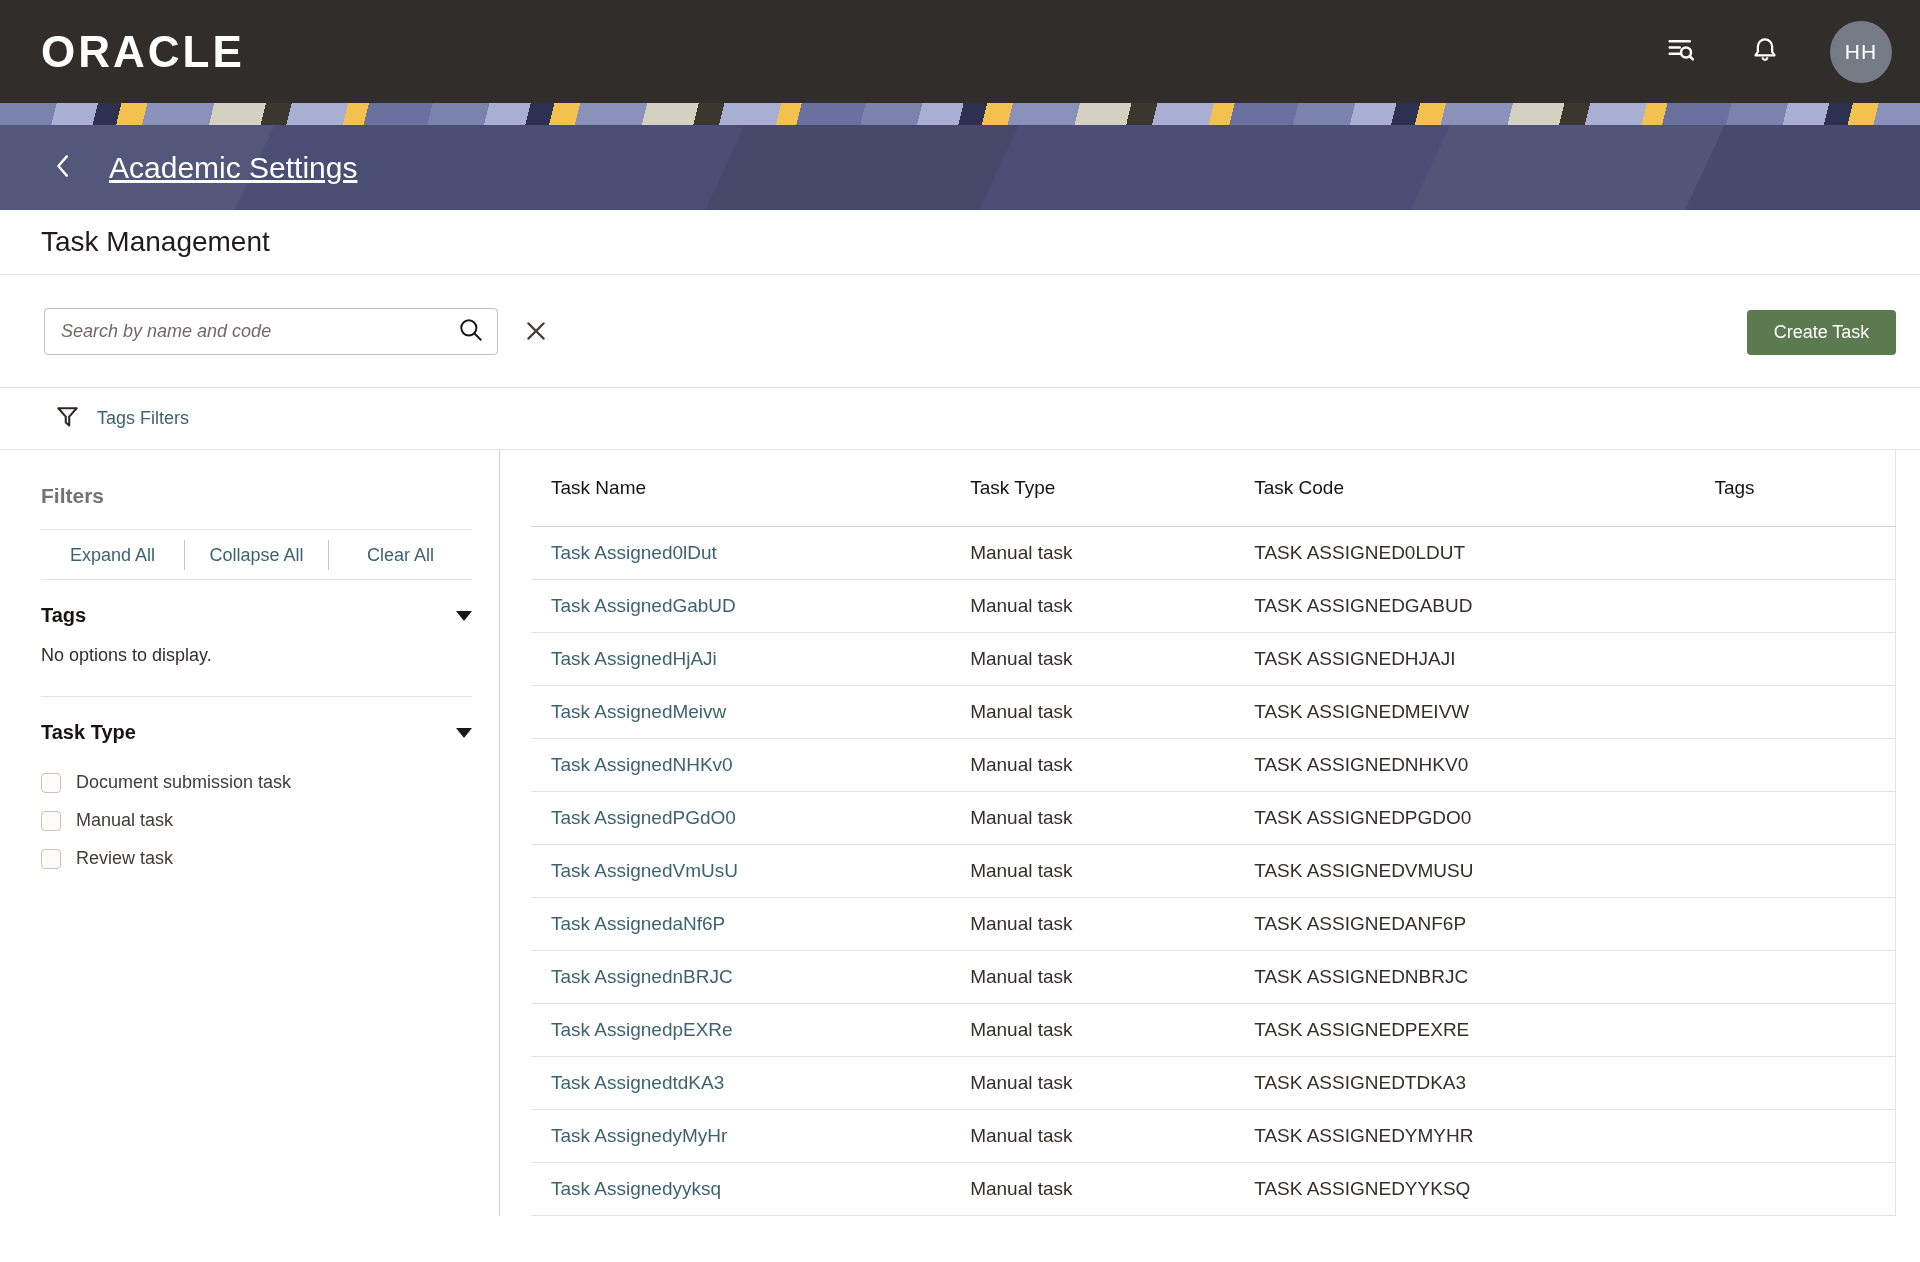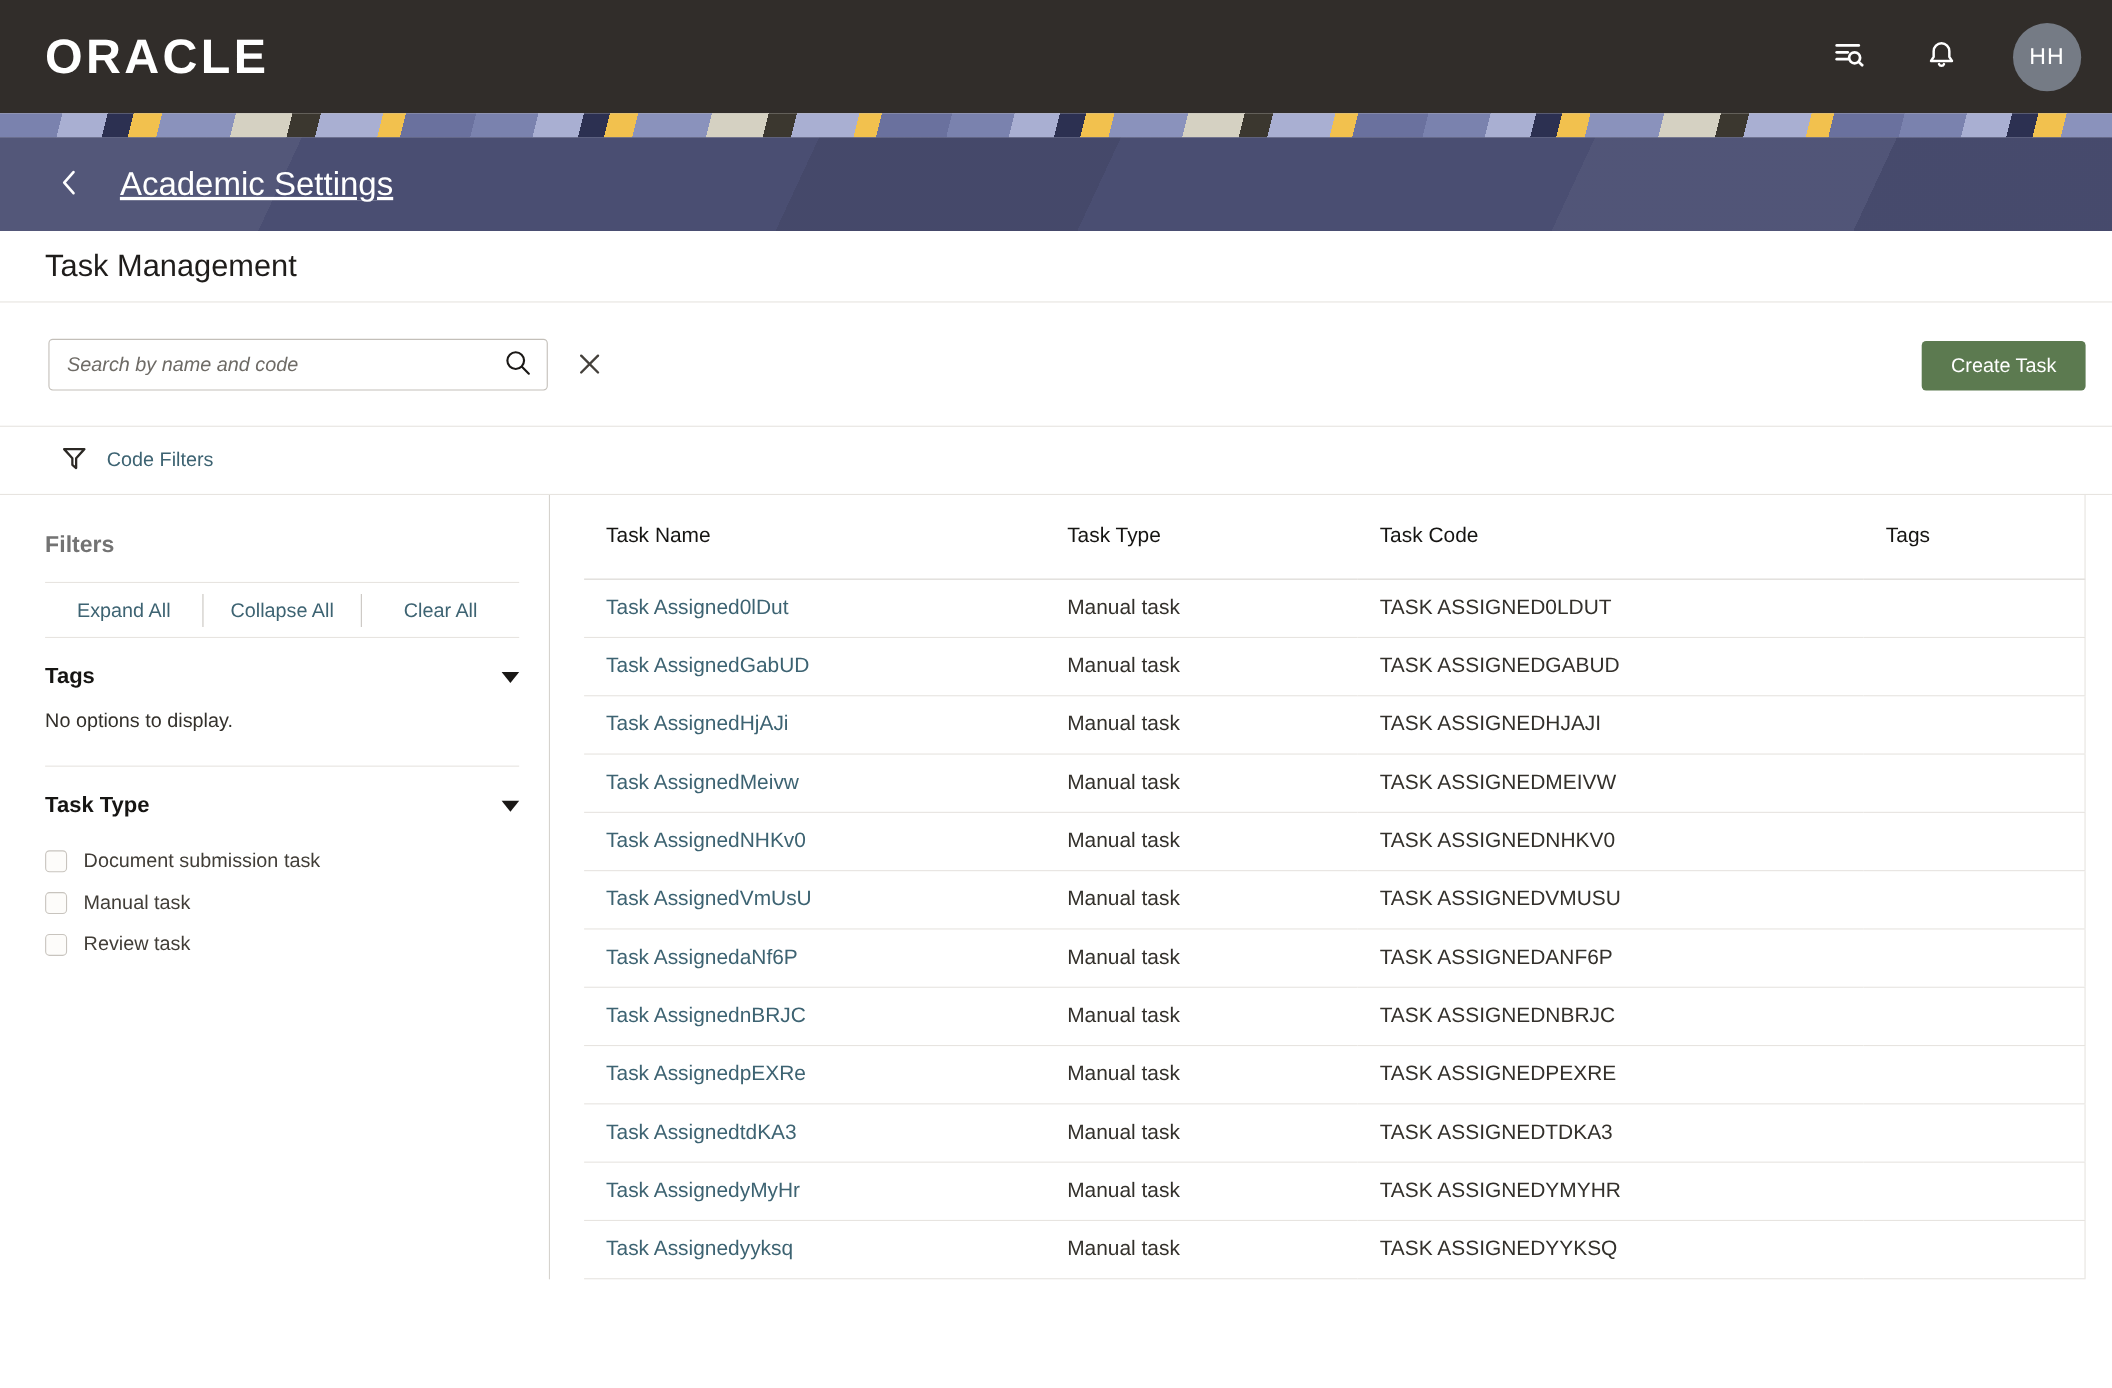--- a/index.html
+++ b/index.html
@@ -206,21 +206,21 @@
   <button class="create-btn">Create Task</button>
 </div>
 
 <div class="filters-toggle-row">
   <button class="hide-filters">
     <span>
       <svg width="23" height="23" viewBox="0 0 20 20" fill="none" stroke="#2b2824" stroke-width="1.8" stroke-linejoin="round">
         <path d="M2 2 H18 L11.5 9.2 V17 L8.5 14.4 V9.2 Z"></path>
       </svg>
     </span>
-    <span class="hide-filters-label">Code Filters</span>
+    <span class="hide-filters-label">Tags Filters</span>
   </button>
 </div>
 
 <div class="content">
 
   <aside class="filter-panel">
     <h2 class="filters-title">Filters</h2>
     <hr class="panel-sep">
     <div class="filter-actions">
       <a class="filter-action" href="#">Expand All</a>
@@ -294,20 +294,26 @@
           <td>TASK ASSIGNEDMEIVW</td>
           <td></td>
         </tr>
         <tr>
           <td><a href="#" class="task-link">Task AssignedNHKv0</a></td>
           <td>Manual task</td>
           <td>TASK ASSIGNEDNHKV0</td>
           <td></td>
         </tr>
         <tr>
+          <td><a href="#" class="task-link">Task AssignedPGdO0</a></td>
+          <td>Manual task</td>
+          <td>TASK ASSIGNEDPGDO0</td>
+          <td></td>
+        </tr>
+        <tr>
           <td><a href="#" class="task-link">Task AssignedVmUsU</a></td>
           <td>Manual task</td>
           <td>TASK ASSIGNEDVMUSU</td>
           <td></td>
         </tr>
         <tr>
           <td><a href="#" class="task-link">Task AssignedaNf6P</a></td>
           <td>Manual task</td>
           <td>TASK ASSIGNEDANF6P</td>
           <td></td>

